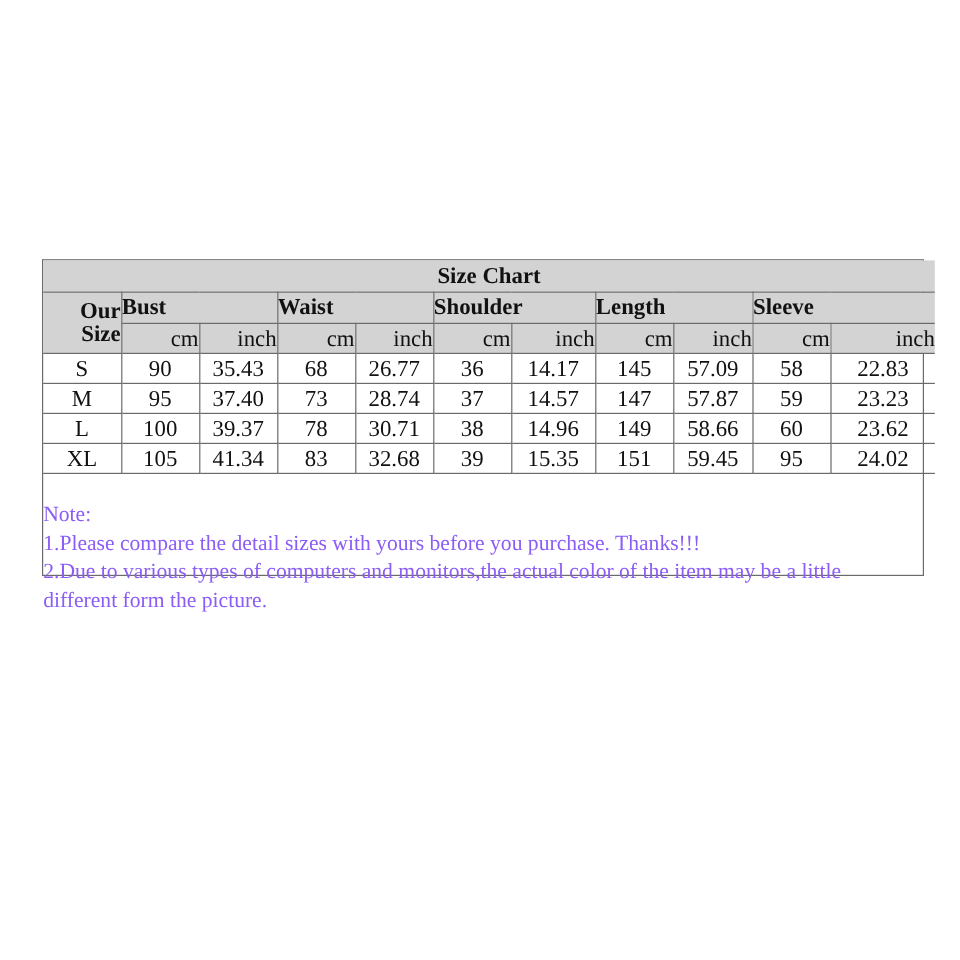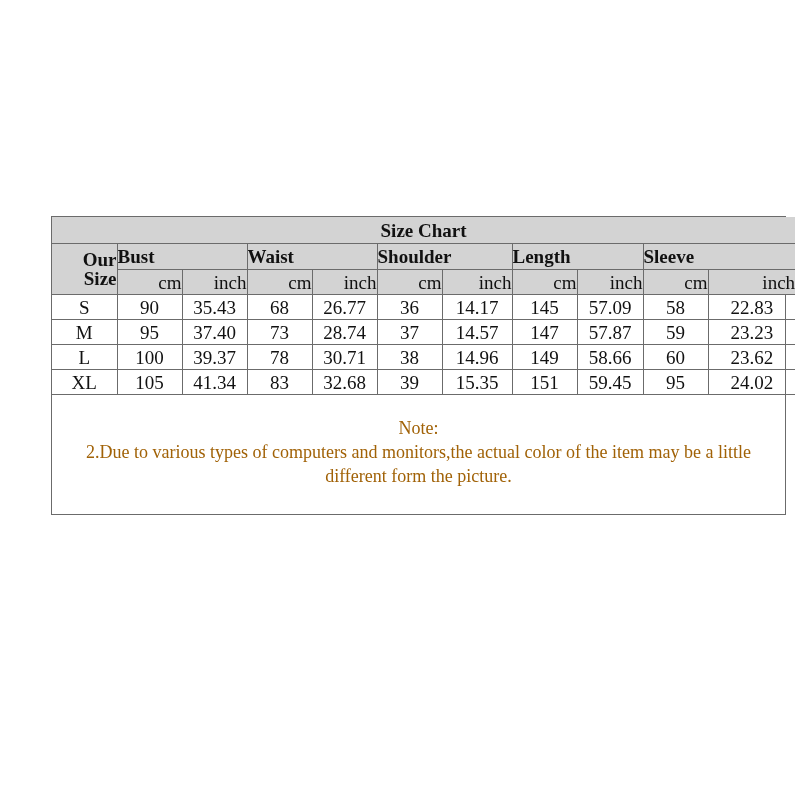--- a/index.html
+++ b/index.html
@@ -10,24 +10,24 @@
     body {
       width: 800px;
       height: 800px;
       position: relative;
       overflow: hidden;
       font-family: "Liberation Serif", "DejaVu Serif", serif;
       color: #111111;
     }
     .chart-wrap {
       position: absolute;
-      left: 51px;
+      left: 35px;
       top: 216px;
       width: 735px;
-      height: 299px;
+      height: 264px;
       border: 1px solid #6b6b6b;
       box-sizing: border-box;
       background: #ffffff;
     }
     table.size-table {
       border-collapse: collapse;
       width: 733px;
       table-layout: fixed;
     }
     table.size-table td, table.size-table th {
@@ -80,22 +80,22 @@
       border-left: none !important;
     }
     .last-col {
       border-right: none !important;
     }
     .notes {
       position: absolute;
       left: 0;
       top: 177px;
       width: 733px;
-      text-align: center;
-      color: #a16207;
+      text-align: left;
+      color: #8b5cf6;
       font-size: 18px;
       line-height: 24px;
       padding-top: 22px;
     }
     .notes div {
       white-space: nowrap;
     }
   </style>
 </head>
 <body>
@@ -193,16 +193,17 @@
       <td class="data-cell">151</td>
       <td class="data-cell">59.45</td>
       <td class="data-cell">95</td>
       <td class="data-cell last-col">24.02</td>
     </tr>
   </tbody>
     </table>
 
   <div class="notes">
     <div>Note:</div>
+    <div>1.Please compare the detail sizes with yours before you purchase. Thanks!!!</div>
     <div>2.Due to various types of computers and monitors,the actual color of the item may be a little</div>
     <div>different form the picture.</div>
   </div>
 </div>
 
 </body></html>

